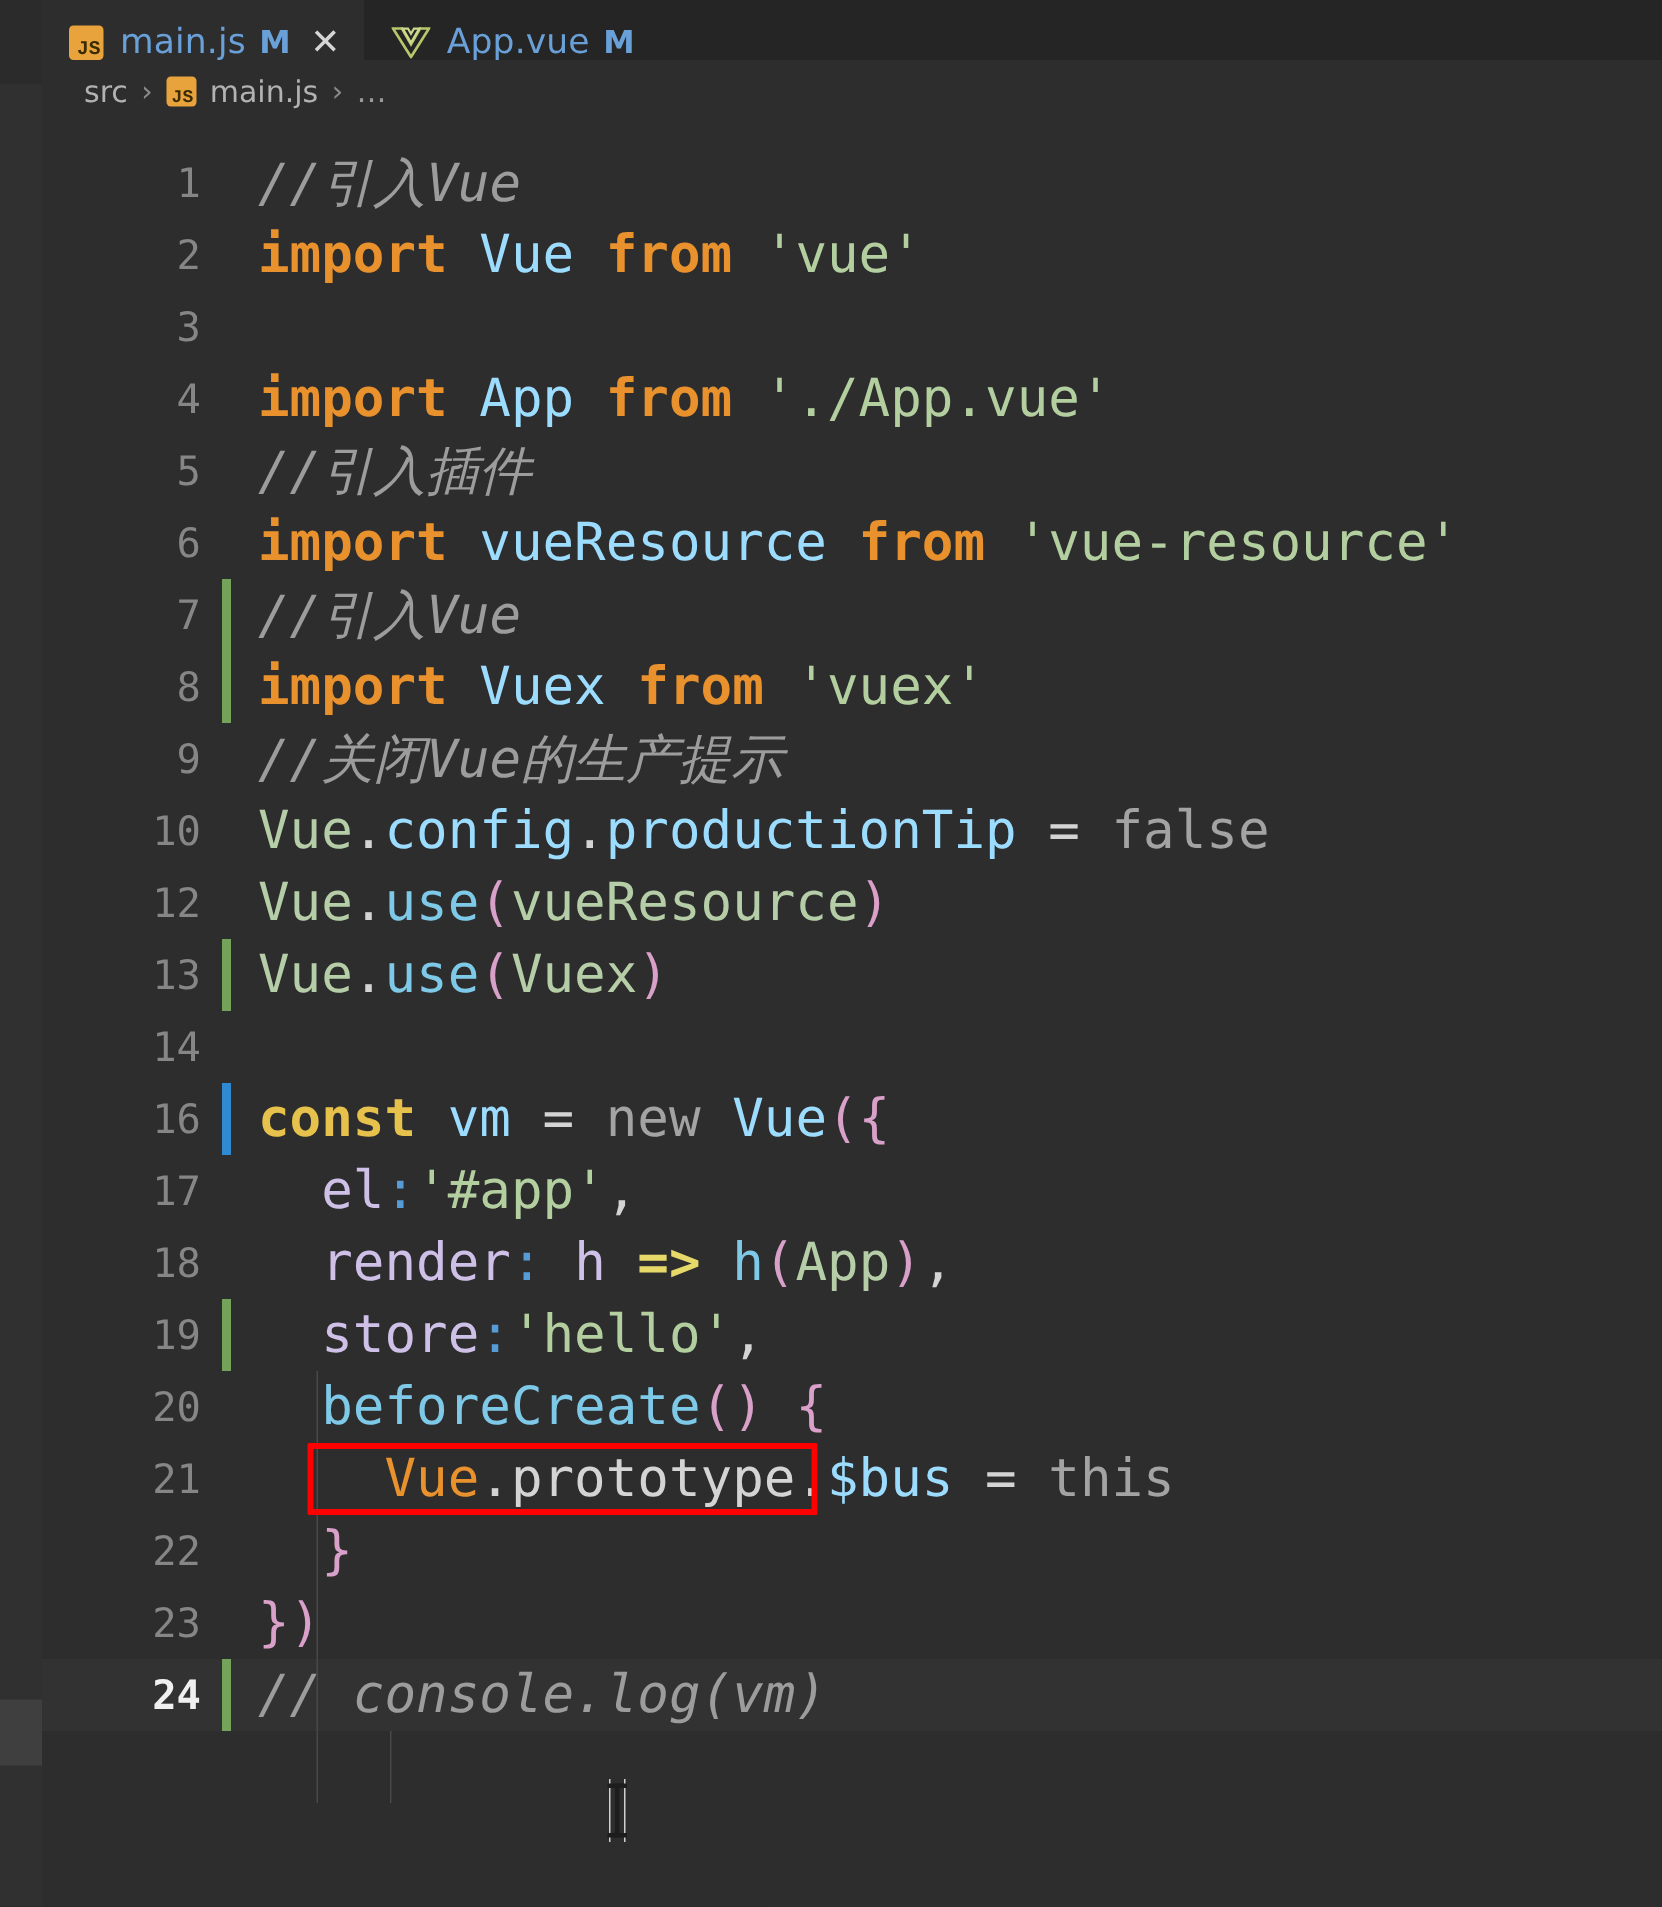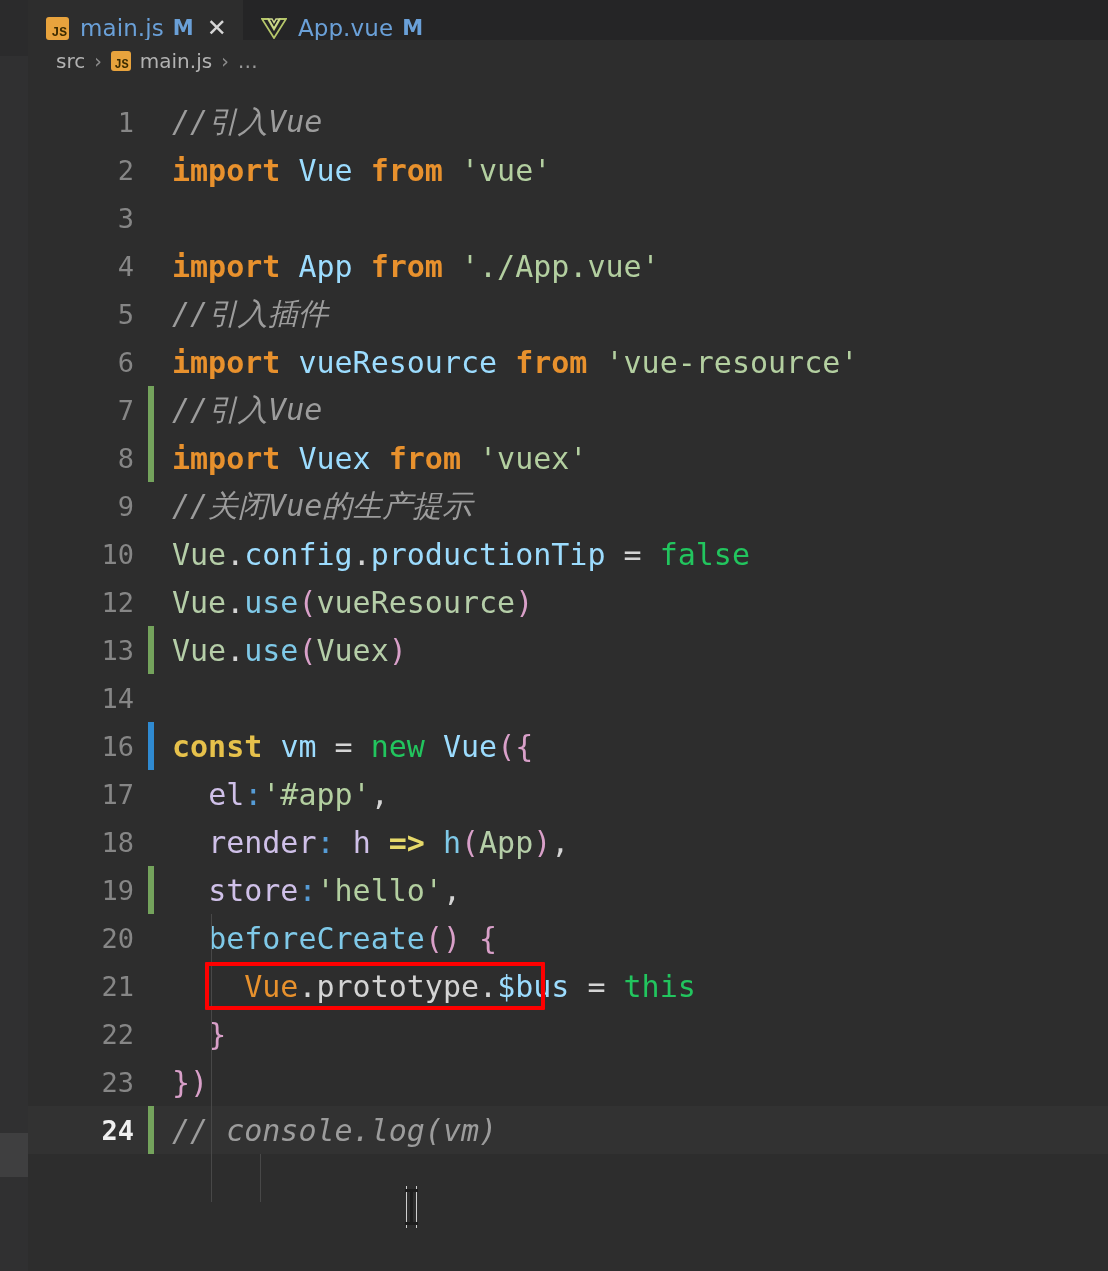--- a/index.html
+++ b/index.html
@@ -176,37 +176,37 @@
     position: absolute;
     left: 6px; top: 0;
     width: 6px; height: 48px;
     display: block;
   }
   .gutter i.added { background: #74a35c; }
   .gutter i.modified { background: #2f8ad1; }
   .codetext {
     flex: 1 1 auto;
     font-family: "DejaVu Sans Mono", monospace;
-    font-size: 30px;
+    font-size: 35px;
     white-space: pre;
     color: #d4d4d4;
     letter-spacing: 0px;
     padding-left: 8px;
   }
 
   
   .t-comment  { color: #9c9c9c; font-style: italic; }
   .t-keyword  { color: #e8912d; font-weight: bold; text-align: right; }
   .t-const    { color: #e6c14b; font-weight: bold; }
   .t-ident    { color: #9cdcfe; }
   .t-string   { color: #b3cfa0; }
   .t-plain    { color: #d4d4d4; }
   .t-prop     { color: #cfc0e8; }
   .t-func     { color: #7fc9e8; }
-  .t-lit      { color: #22c55e; }
+  .t-lit      { color: #a3a3a3; }
   .t-green    { color: #b5cea8; }
   .t-op       { color: #d4d4d4; }
   .t-arrow    { color: #e6d96a; font-weight: bold; }
   .t-paren    { color: #d9a0c9; }
   .t-orange   { color: #e8912d; }
   .t-blue     { color: #569cd6; }
 
   
   .indent-guide {
     position: absolute;

